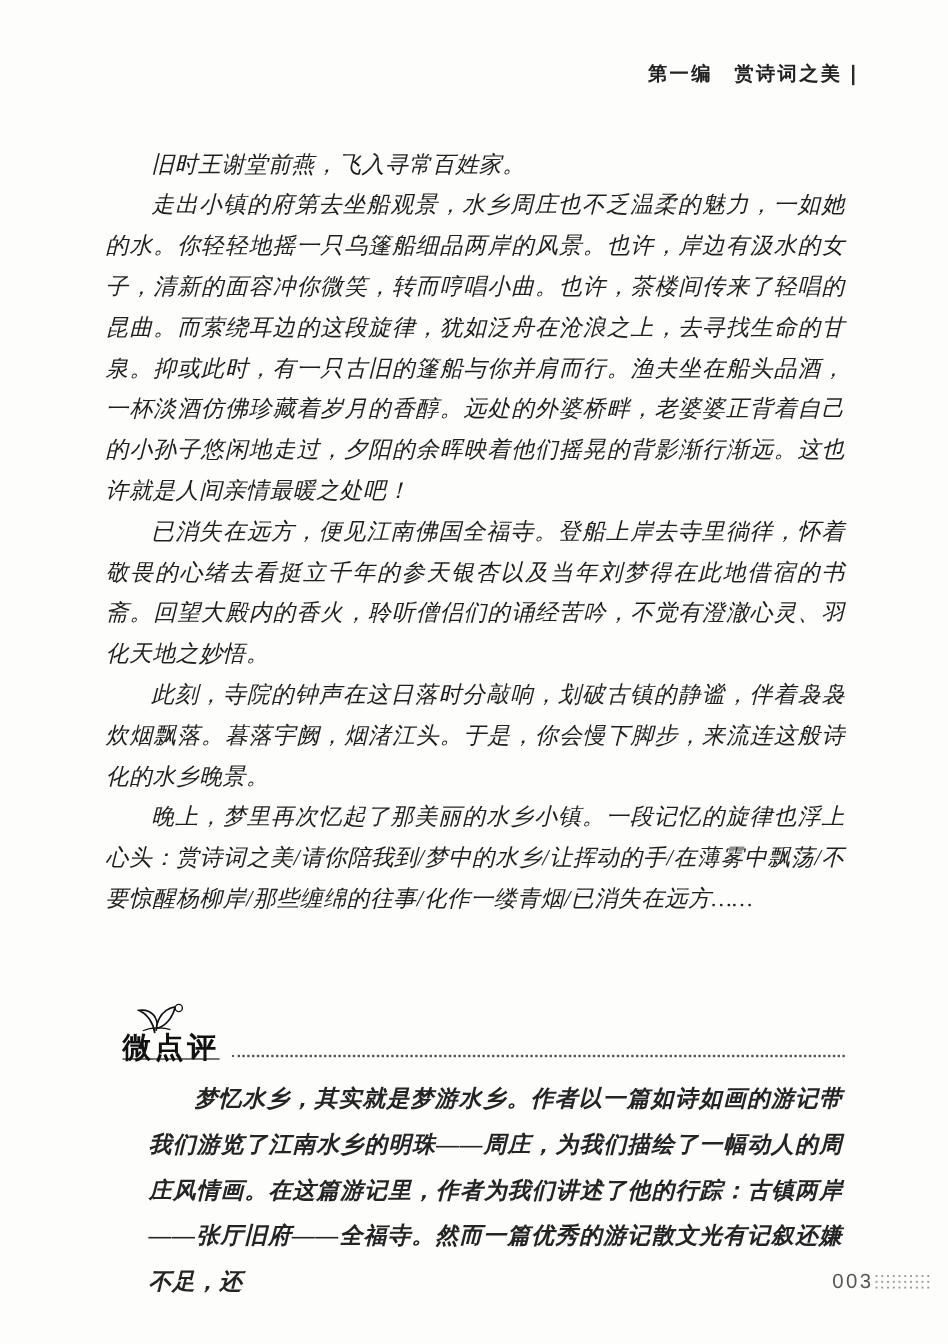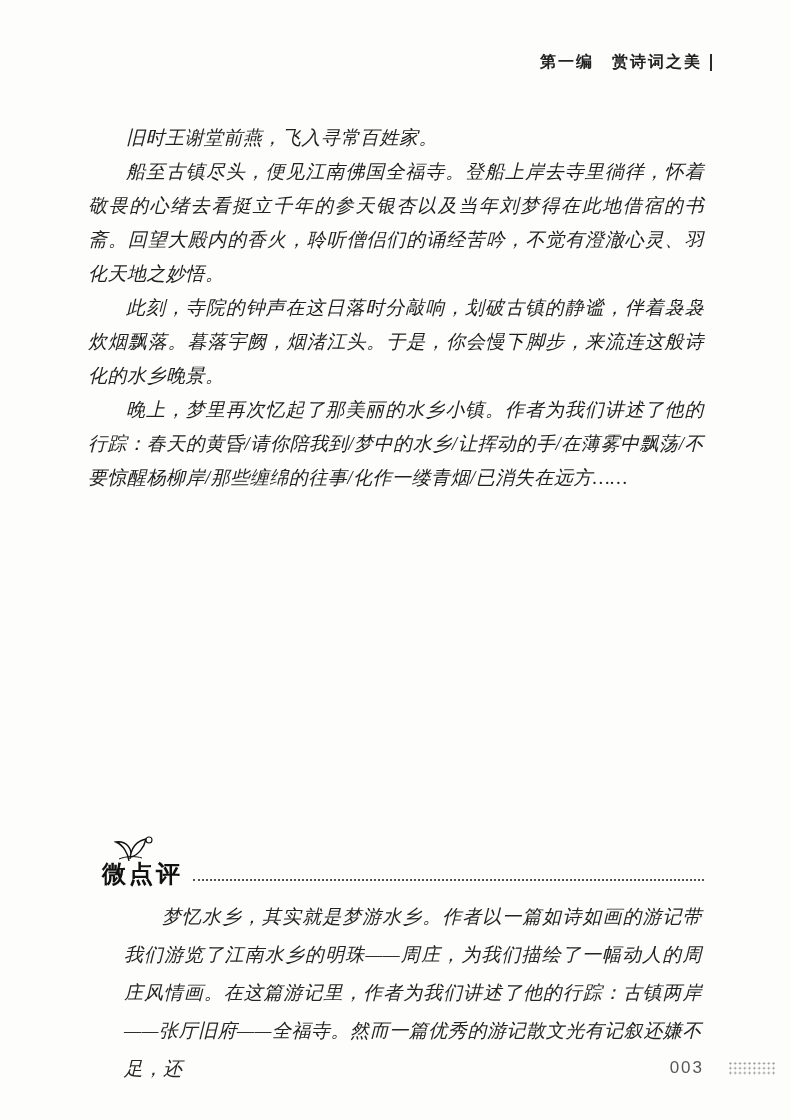--- a/index.html
+++ b/index.html
@@ -60,20 +60,21 @@
     width: 616px;
   }
   .review-head {
     display: flex;
     align-items: flex-end;
     padding-left: 14px;
   }
   .review-badge {
     position: relative;
     padding-top: 24px;
+    text-decoration: underline;
   }
   .leaf {
     position: absolute;
     top: -2px;
     left: 12px;
     line-height: 0;
   }
   .review-label {
     font-family: "Liberation Sans", "DejaVu Sans", sans-serif;
     font-weight: 800;
@@ -92,30 +93,31 @@
   .review-text {
     margin: 12px 0 0 36px;
     width: 578px;
     font-size: 19px;
     line-height: 38px;
     text-align: justify;
     text-indent: 2em;
     font-style: italic;
     letter-spacing: 0.5px;
     color: #242424;
+    font-weight: bold;
   }
 
   
   .page-footer {
     position: absolute;
     right: 14px;
     bottom: 42px;
     display: flex;
     align-items: center;
-    gap: 24px;
+    gap: 0;
   }
   .pagenum {
     font-family: "Liberation Sans", "DejaVu Sans", sans-serif;
     font-size: 17px;
     letter-spacing: 2px;
     color: #575757;
   }
   .dotgrid {
     width: 48px;
     height: 14px;
@@ -128,23 +130,24 @@
 
 <div class="page">
 
   <header class="running-head">
     <span>第一编　赏诗词之美</span>
     <span class="header-rule"></span>
   </header>
 
   <main class="body-text">
     <p>旧时王谢堂前燕，飞入寻常百姓家。</p>
-    <p>船至古镇尽头，便见江南佛国全福寺。登船上岸去寺里徜徉，怀着敬畏的心绪去看挺立千年的参天银杏以及当年刘梦得在此地借宿的书斋。回望大殿内的香火，聆听僧侣们的诵经苦吟，不觉有澄澈心灵、羽化天地之妙悟。</p>
+    <p>走出小镇的府第去坐船观景，水乡周庄也不乏温柔的魅力，一如她的水。你轻轻地摇一只乌篷船细品两岸的风景。也许，岸边有汲水的女子，清新的面容冲你微笑，转而哼唱小曲。也许，茶楼间传来了轻唱的昆曲。而萦绕耳边的这段旋律，犹如泛舟在沧浪之上，去寻找生命的甘泉。抑或此时，有一只古旧的篷船与你并肩而行。渔夫坐在船头品酒，一杯淡酒仿佛珍藏着岁月的香醇。远处的外婆桥畔，老婆婆正背着自己的小孙子悠闲地走过，夕阳的余晖映着他们摇晃的背影渐行渐远。这也许就是人间亲情最暖之处吧！</p>
+    <p>已消失在远方，便见江南佛国全福寺。登船上岸去寺里徜徉，怀着敬畏的心绪去看挺立千年的参天银杏以及当年刘梦得在此地借宿的书斋。回望大殿内的香火，聆听僧侣们的诵经苦吟，不觉有澄澈心灵、羽化天地之妙悟。</p>
     <p>此刻，寺院的钟声在这日落时分敲响，划破古镇的静谧，伴着袅袅炊烟飘落。暮落宇阙，烟渚江头。于是，你会慢下脚步，来流连这般诗化的水乡晚景。</p>
-    <p>晚上，梦里再次忆起了那美丽的水乡小镇。作者为我们讲述了他的行踪：春天的黄昏/请你陪我到/梦中的水乡/让挥动的手/在薄雾中飘荡/不要惊醒杨柳岸/那些缠绵的往事/化作一缕青烟/已消失在远方……</p>
+    <p>晚上，梦里再次忆起了那美丽的水乡小镇。一段记忆的旋律也浮上心头：赏诗词之美/请你陪我到/梦中的水乡/让挥动的手/在薄雾中飘荡/不要惊醒杨柳岸/那些缠绵的往事/化作一缕青烟/已消失在远方……</p>
   </main>
 
   <section class="review">
     <div class="review-head">
       <div class="review-badge">
         <span class="leaf">
           <svg width="42" height="28" viewBox="0 0 42 28" xmlns="http://www.w3.org/2000/svg">
             <path d="M15 25 C14 17 9 9 2 6 C12 4.5 18 12 17 21" fill="#ffffff" stroke="#111111" stroke-width="1.4"></path>
             <path d="M16 23 C17 13 22 5 32 3 C30 12 24 19 17 21" fill="#ffffff" stroke="#111111" stroke-width="1.4"></path>
             <path d="M5 23 C12 20 22 20 28 22" fill="none" stroke="#111111" stroke-width="1"></path>

